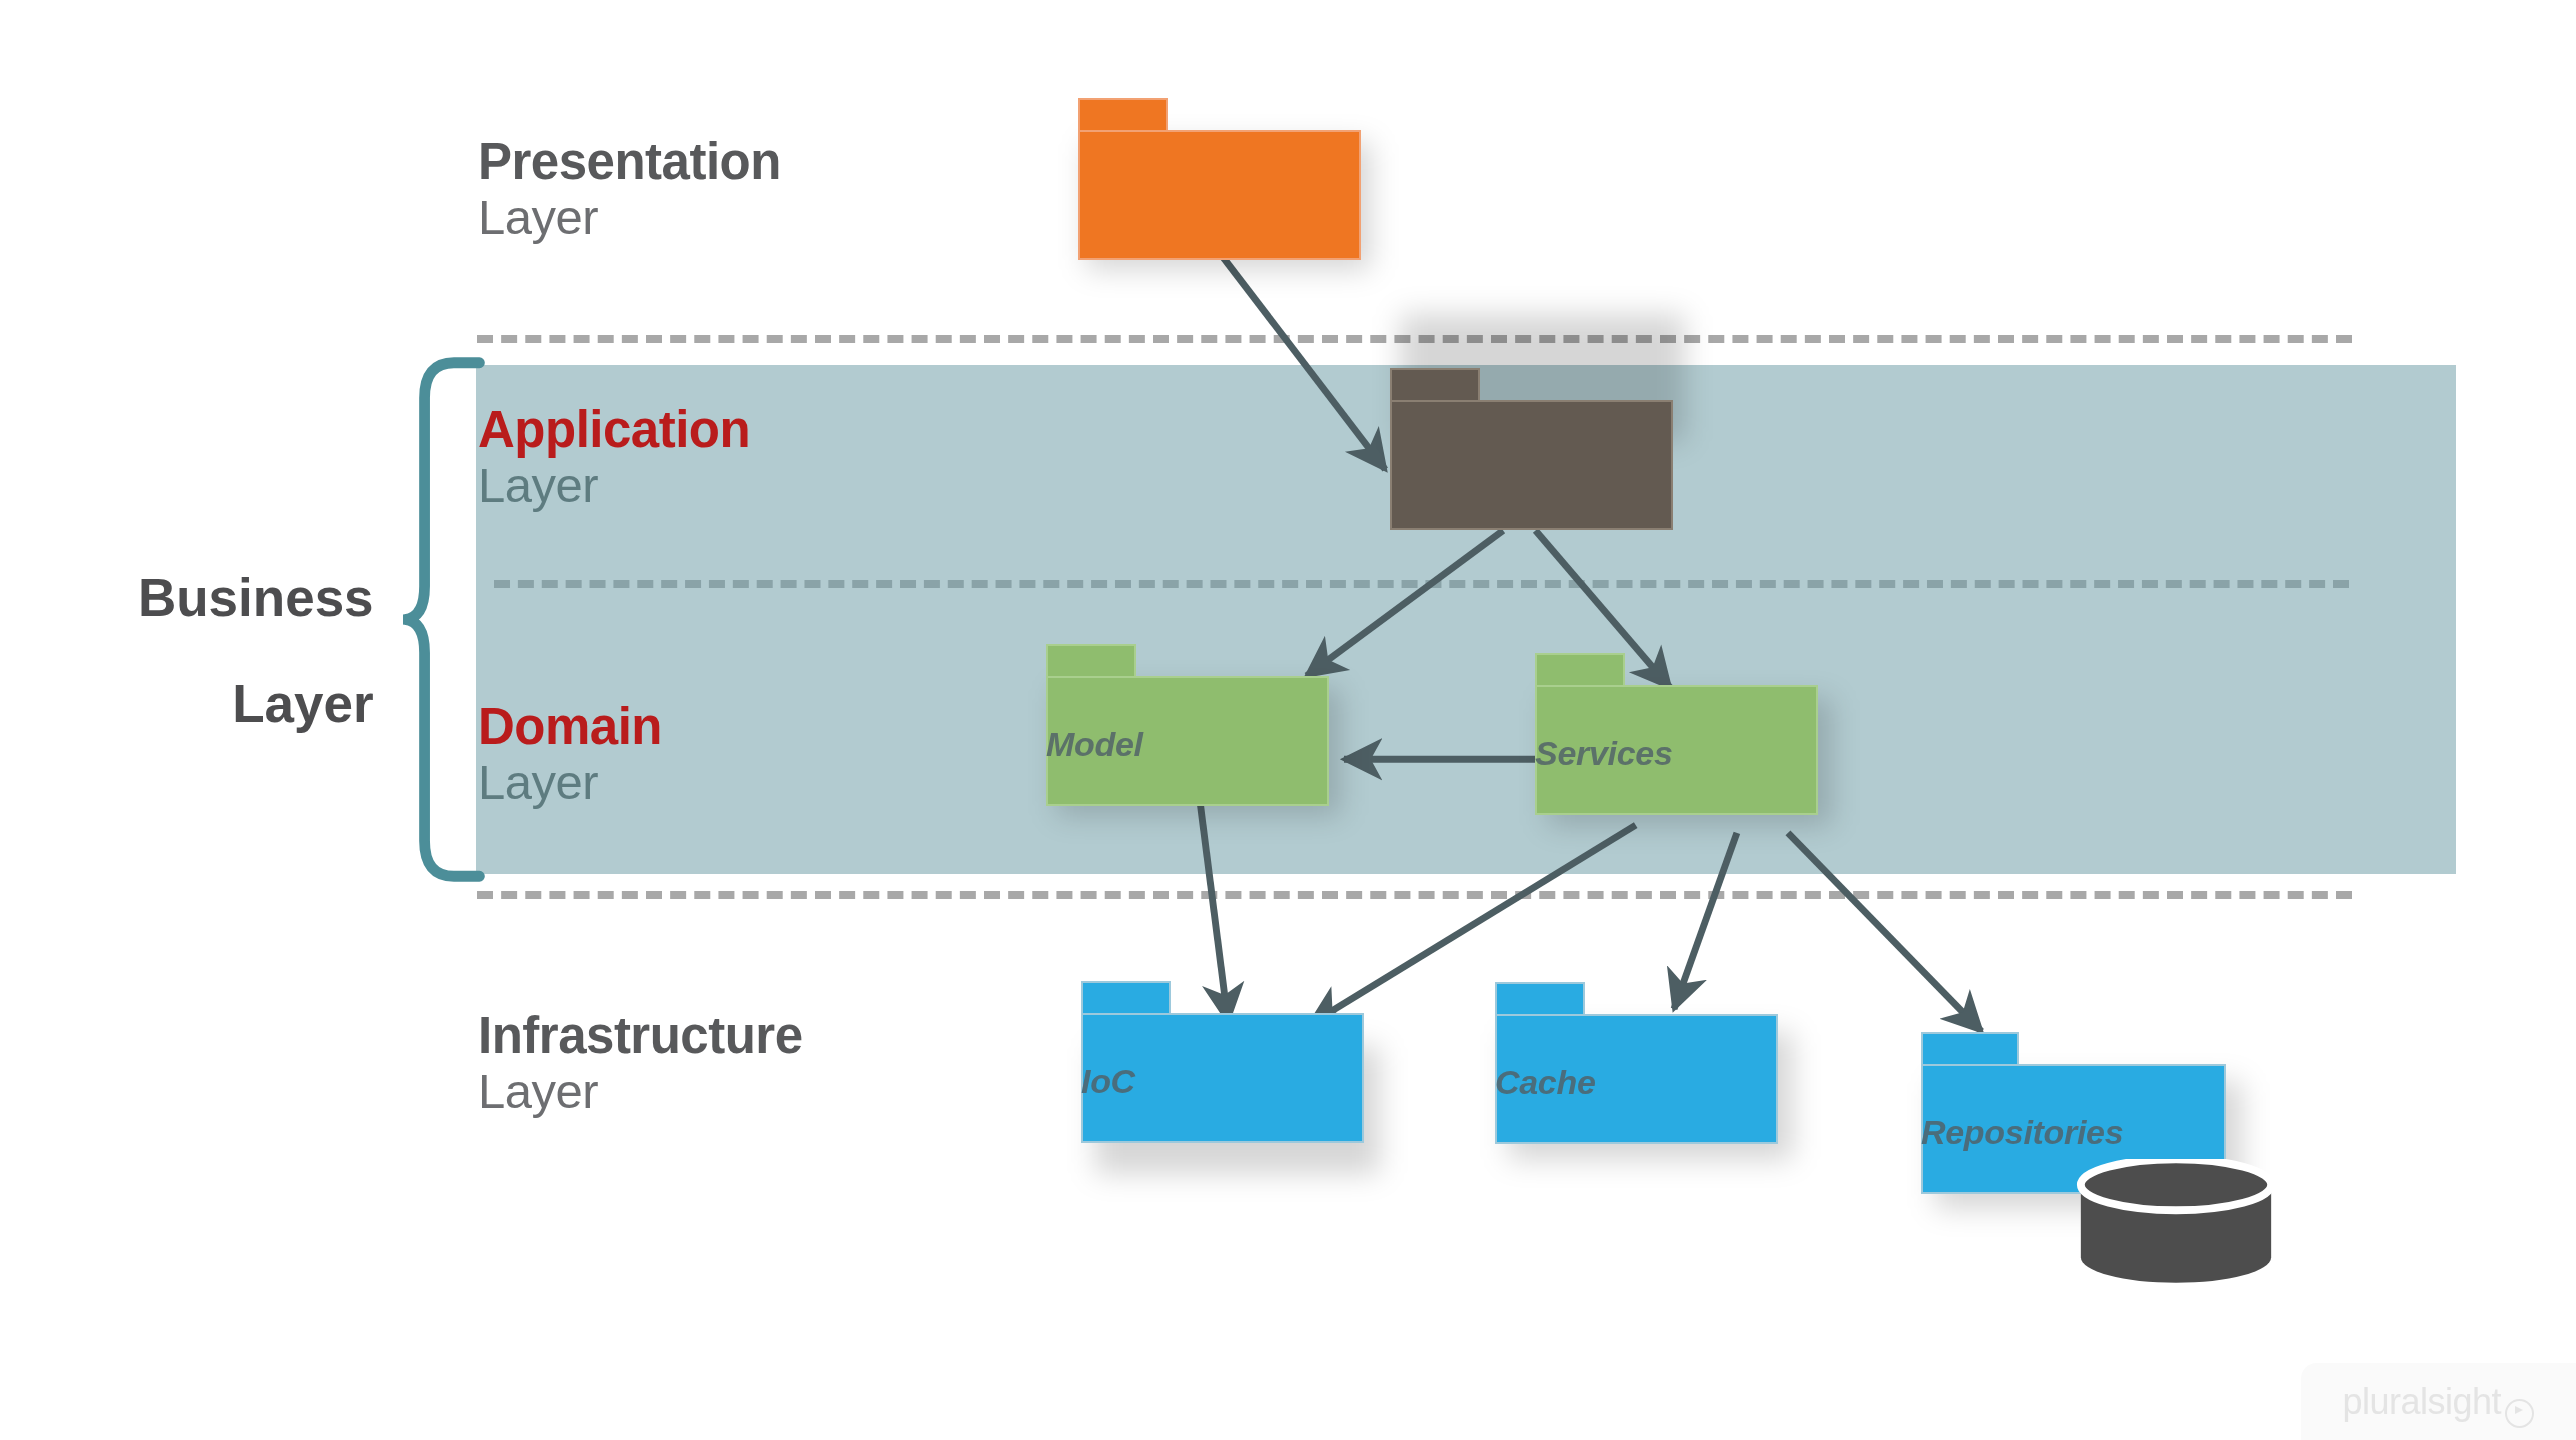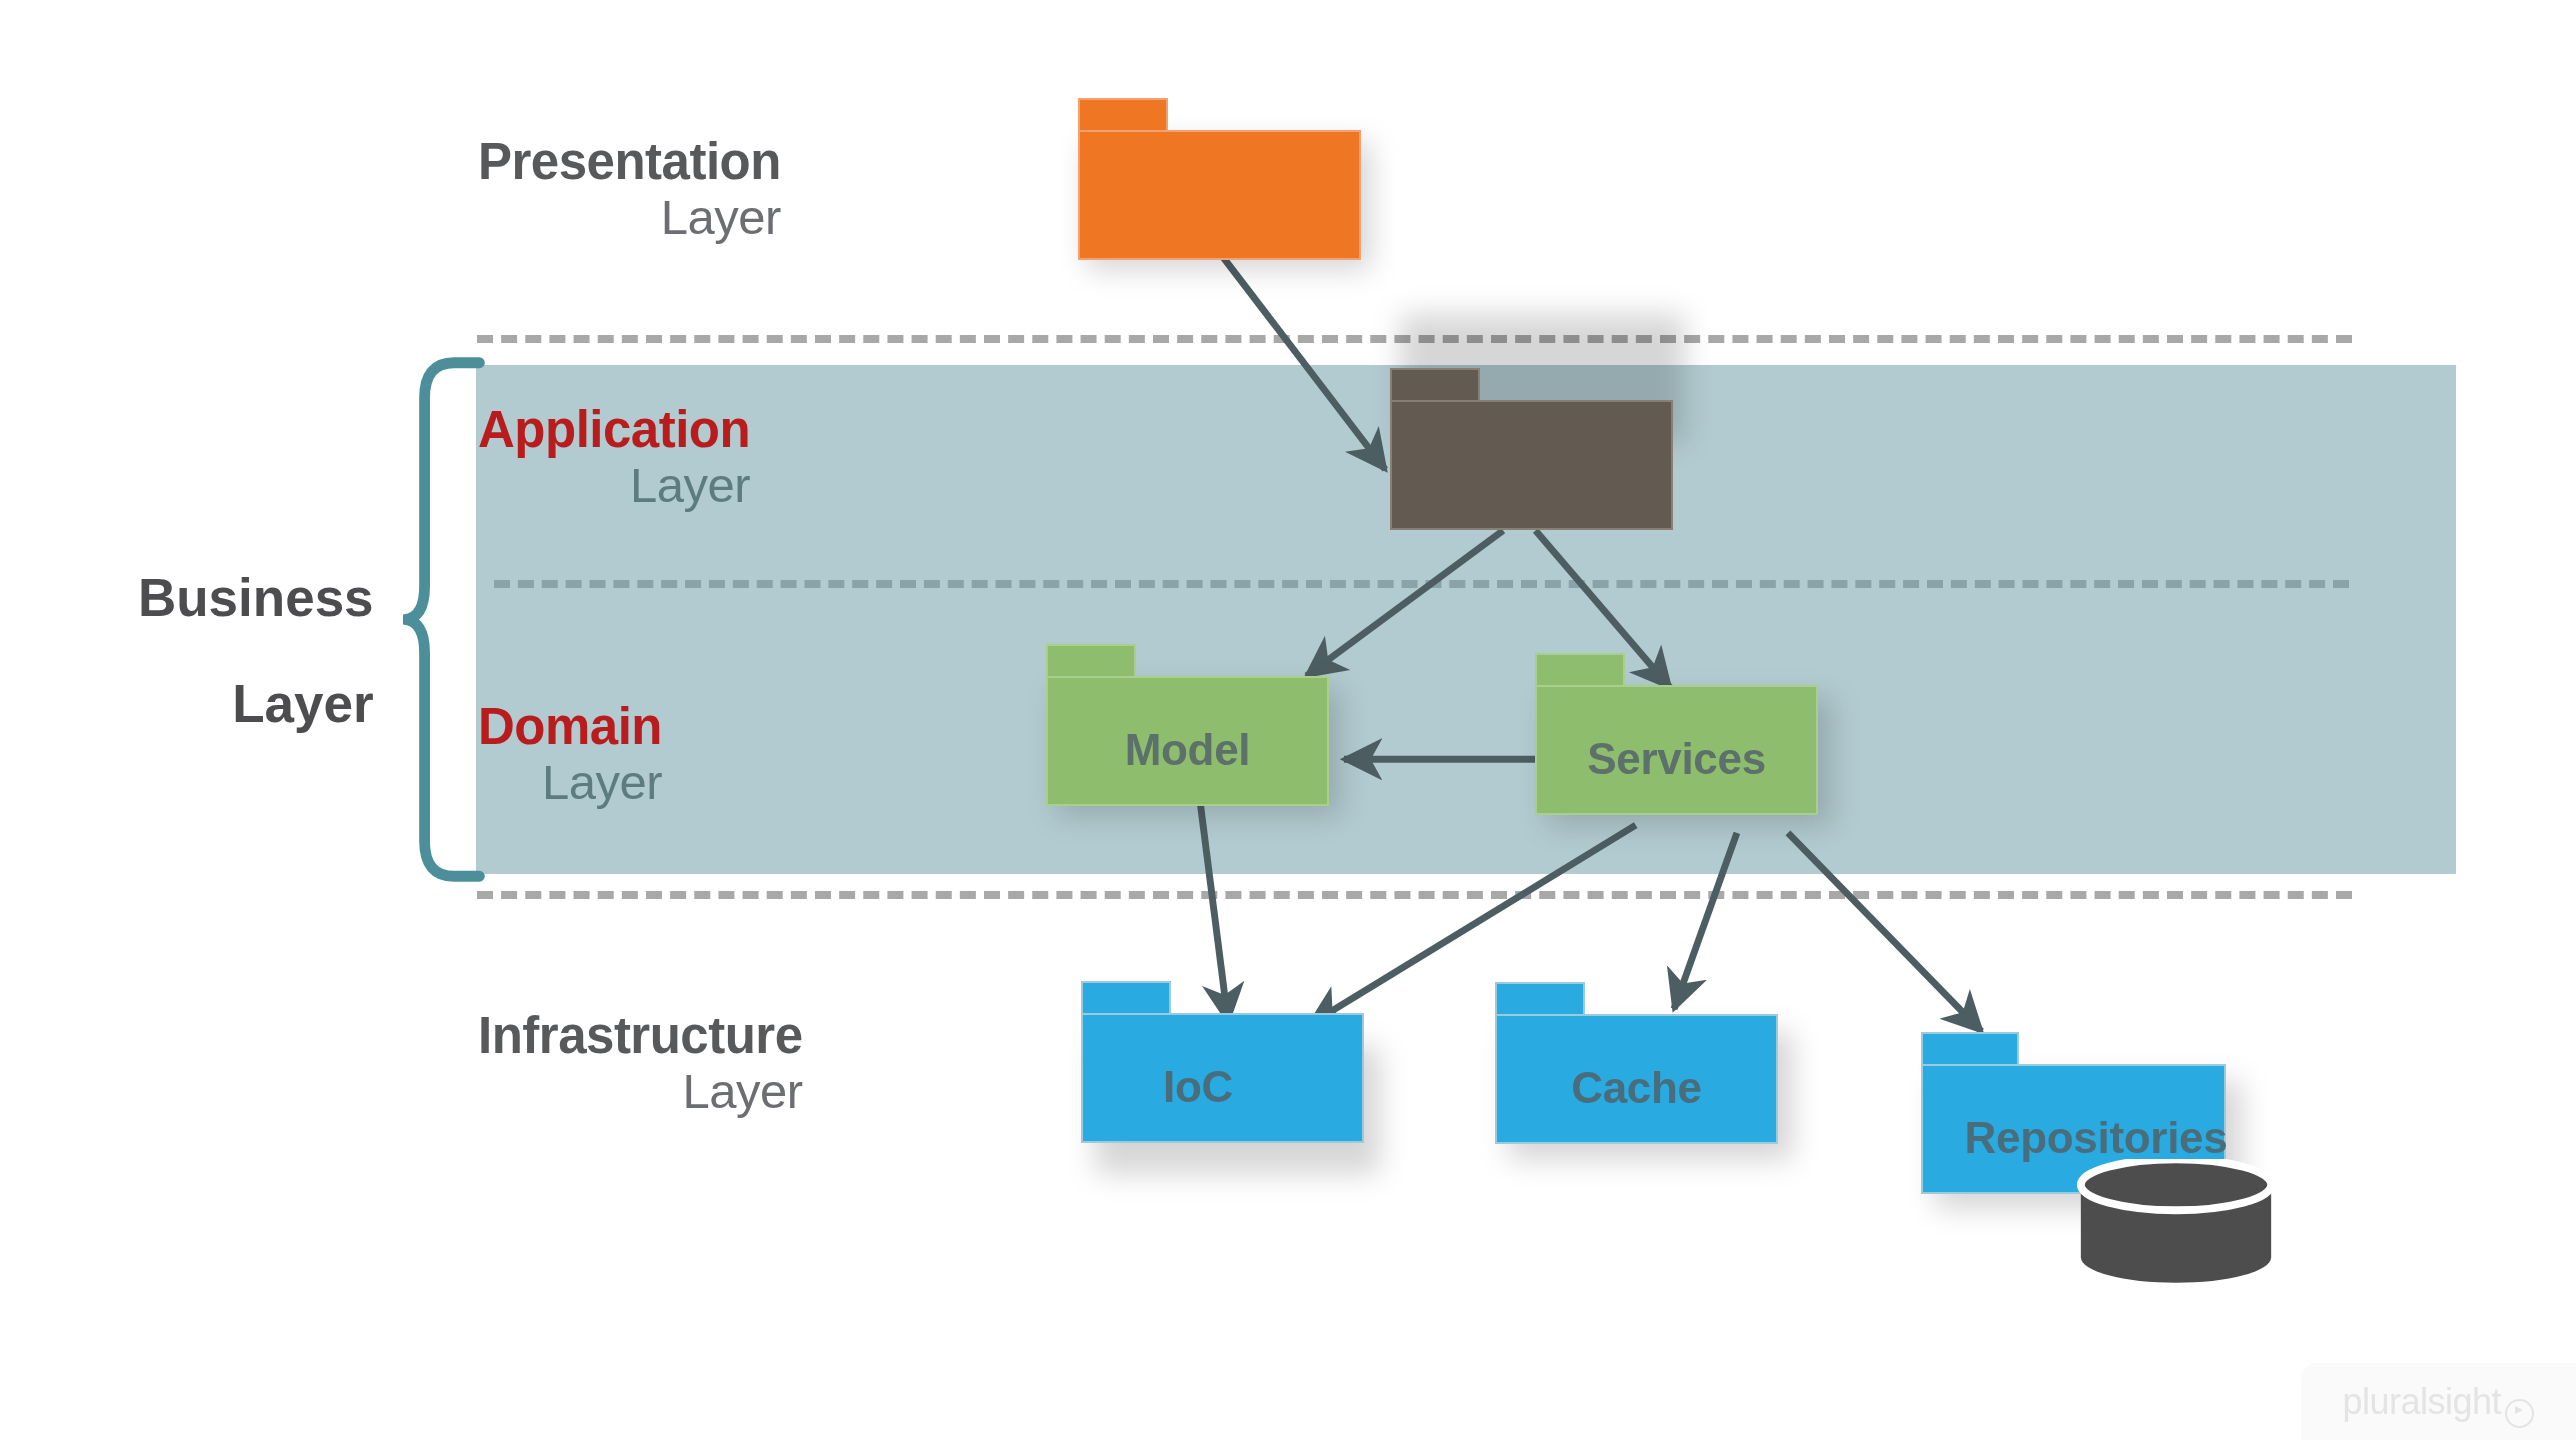--- a/index.html
+++ b/index.html
@@ -33,21 +33,20 @@
   }
   .dashed.inner {
     border-top-color: #8aa3a8;
   }
 
   
   .layer-label {
     position: absolute;
     line-height: 1.12;
     white-space: nowrap;
-    text-align: right;
   }
   .layer-label .ttl {
     display: block;
     font-weight: bold;
     font-size: 51px;
     color: #58595b;
     letter-spacing: -0.5px;
   }
   .layer-label .sub {
     display: block;
@@ -88,26 +87,27 @@
     left: 0;
     top: 0;
   }
   .folder .body {
     left: 0;
   }
   .folder .fname {
     position: absolute;
     left: 0;
     width: 100%;
-    text-align: center;
+    text-align: left;
     font-weight: bold;
-    font-size: 44px;
+    font-size: 34px;
     letter-spacing: -0.3px;
     color: #5a6569;
     pointer-events: none;
+    font-style: italic;
   }
 
   
   .f-orange .tab, .f-orange .body {
     background: #ef7622;
     border: 2.9px solid #f2a173;
   }
   
   .f-dark .tab, .f-dark .body {
     background: #635a51;

